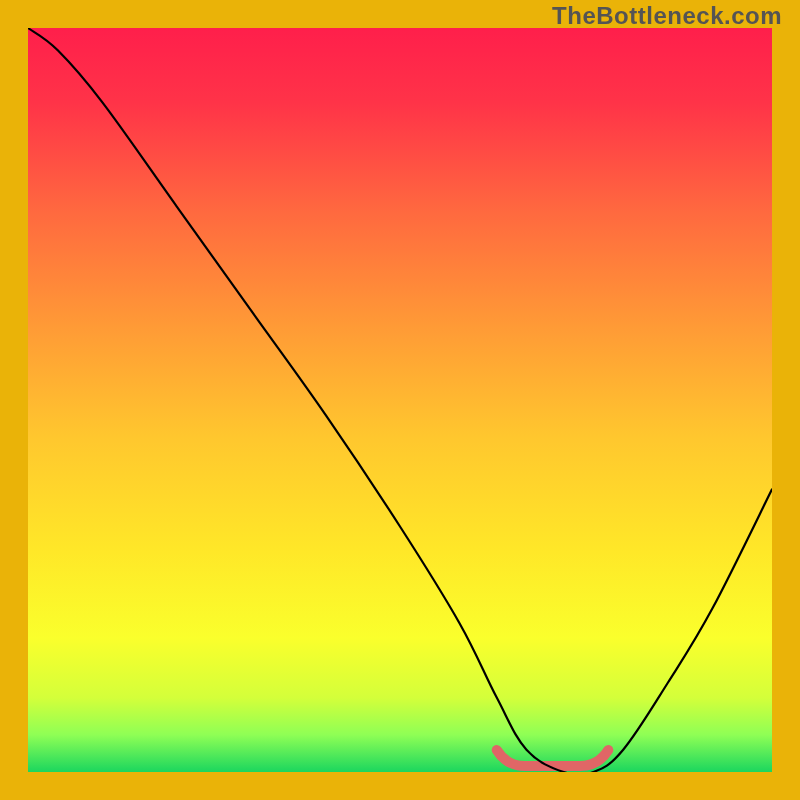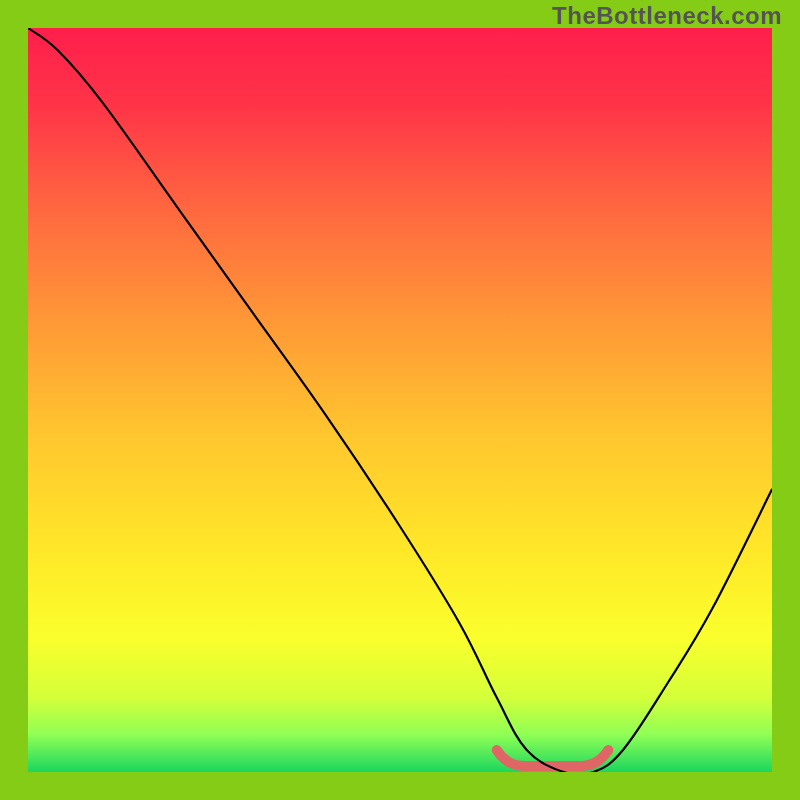--- a/index.html
+++ b/index.html
@@ -8,21 +8,21 @@
     width: 800px;
     height: 800px;
     background: #000;
     font-family: Arial, Helvetica, sans-serif;
     overflow: hidden;
   }
   .frame {
     position: relative;
     width: 800px;
     height: 800px;
-    background: #84cc16;
+    background: #eab308;
   }
   .watermark {
     position: absolute;
     top: 2px;
     right: 18px;
     color: #545454;
     font-size: 24px;
     font-weight: bold;
     letter-spacing: 0.5px;
     z-index: 10;

